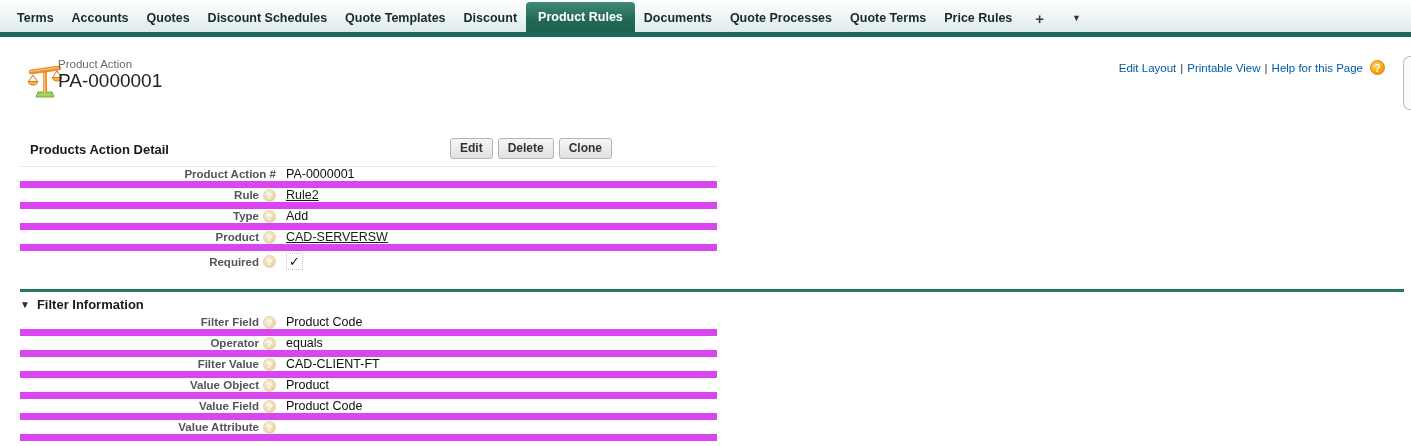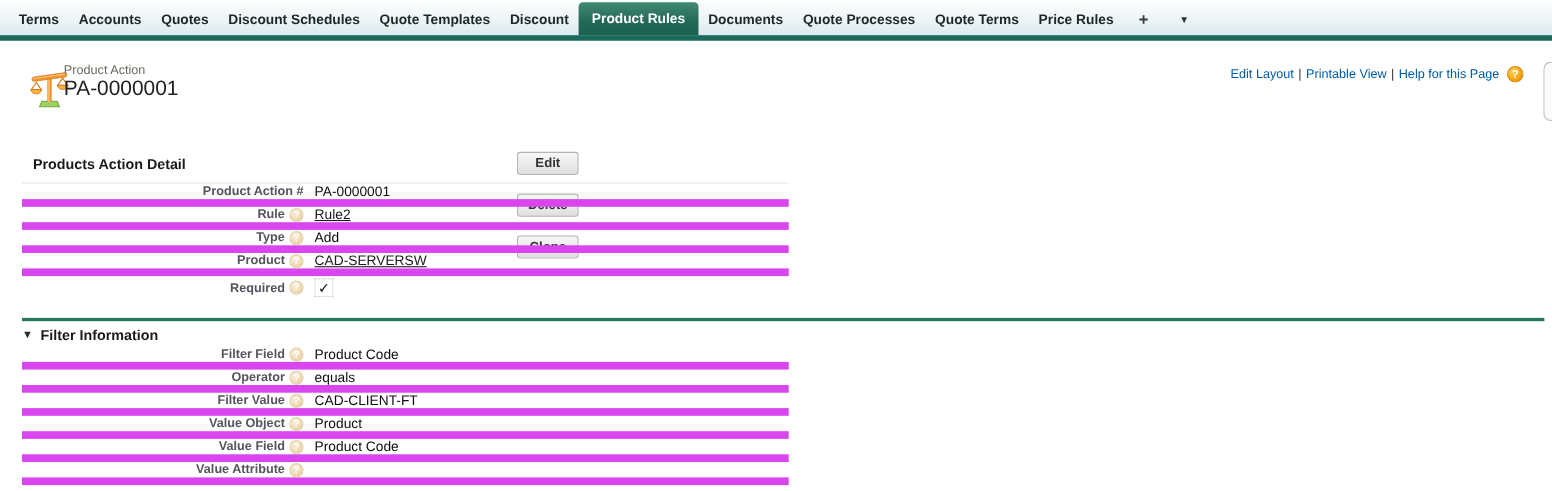--- a/index.html
+++ b/index.html
@@ -69,21 +69,21 @@
     position:absolute; right:0; top:56px; width:8px; height:54px;
     background:#fbfbfb; border:1px solid #bcbcbc; border-right:none;
     border-radius:7px 0 0 7px;
   }
 
   
   .detail-heading {
     position:absolute; left:30px; top:142px;
     font-size:13px; font-weight:bold; color:#1a1a1a;
   }
-  .btn-row { position:absolute; left:470px; top:138px; display:flex; gap:17px;flex-direction:column; }
+  .btn-row { position:absolute; left:450px; top:138px; display:flex; gap:5px; }
   .btn {
     padding:2px 9px 3px; font-family:"Liberation Sans",sans-serif;
     font-size:12px; font-weight:bold; color:#333;
     background:linear-gradient(#f7f7f7, #e0e0e0);
     border:1px solid #b4b4b4; border-radius:3px; cursor:pointer;
   }
 
   .field-table { position:absolute; left:20px; width:697px; }
   .field-table.detail { top:166px; border-top:1px solid #e9e9e9; }
   .field-table.filter { top:315px; }

